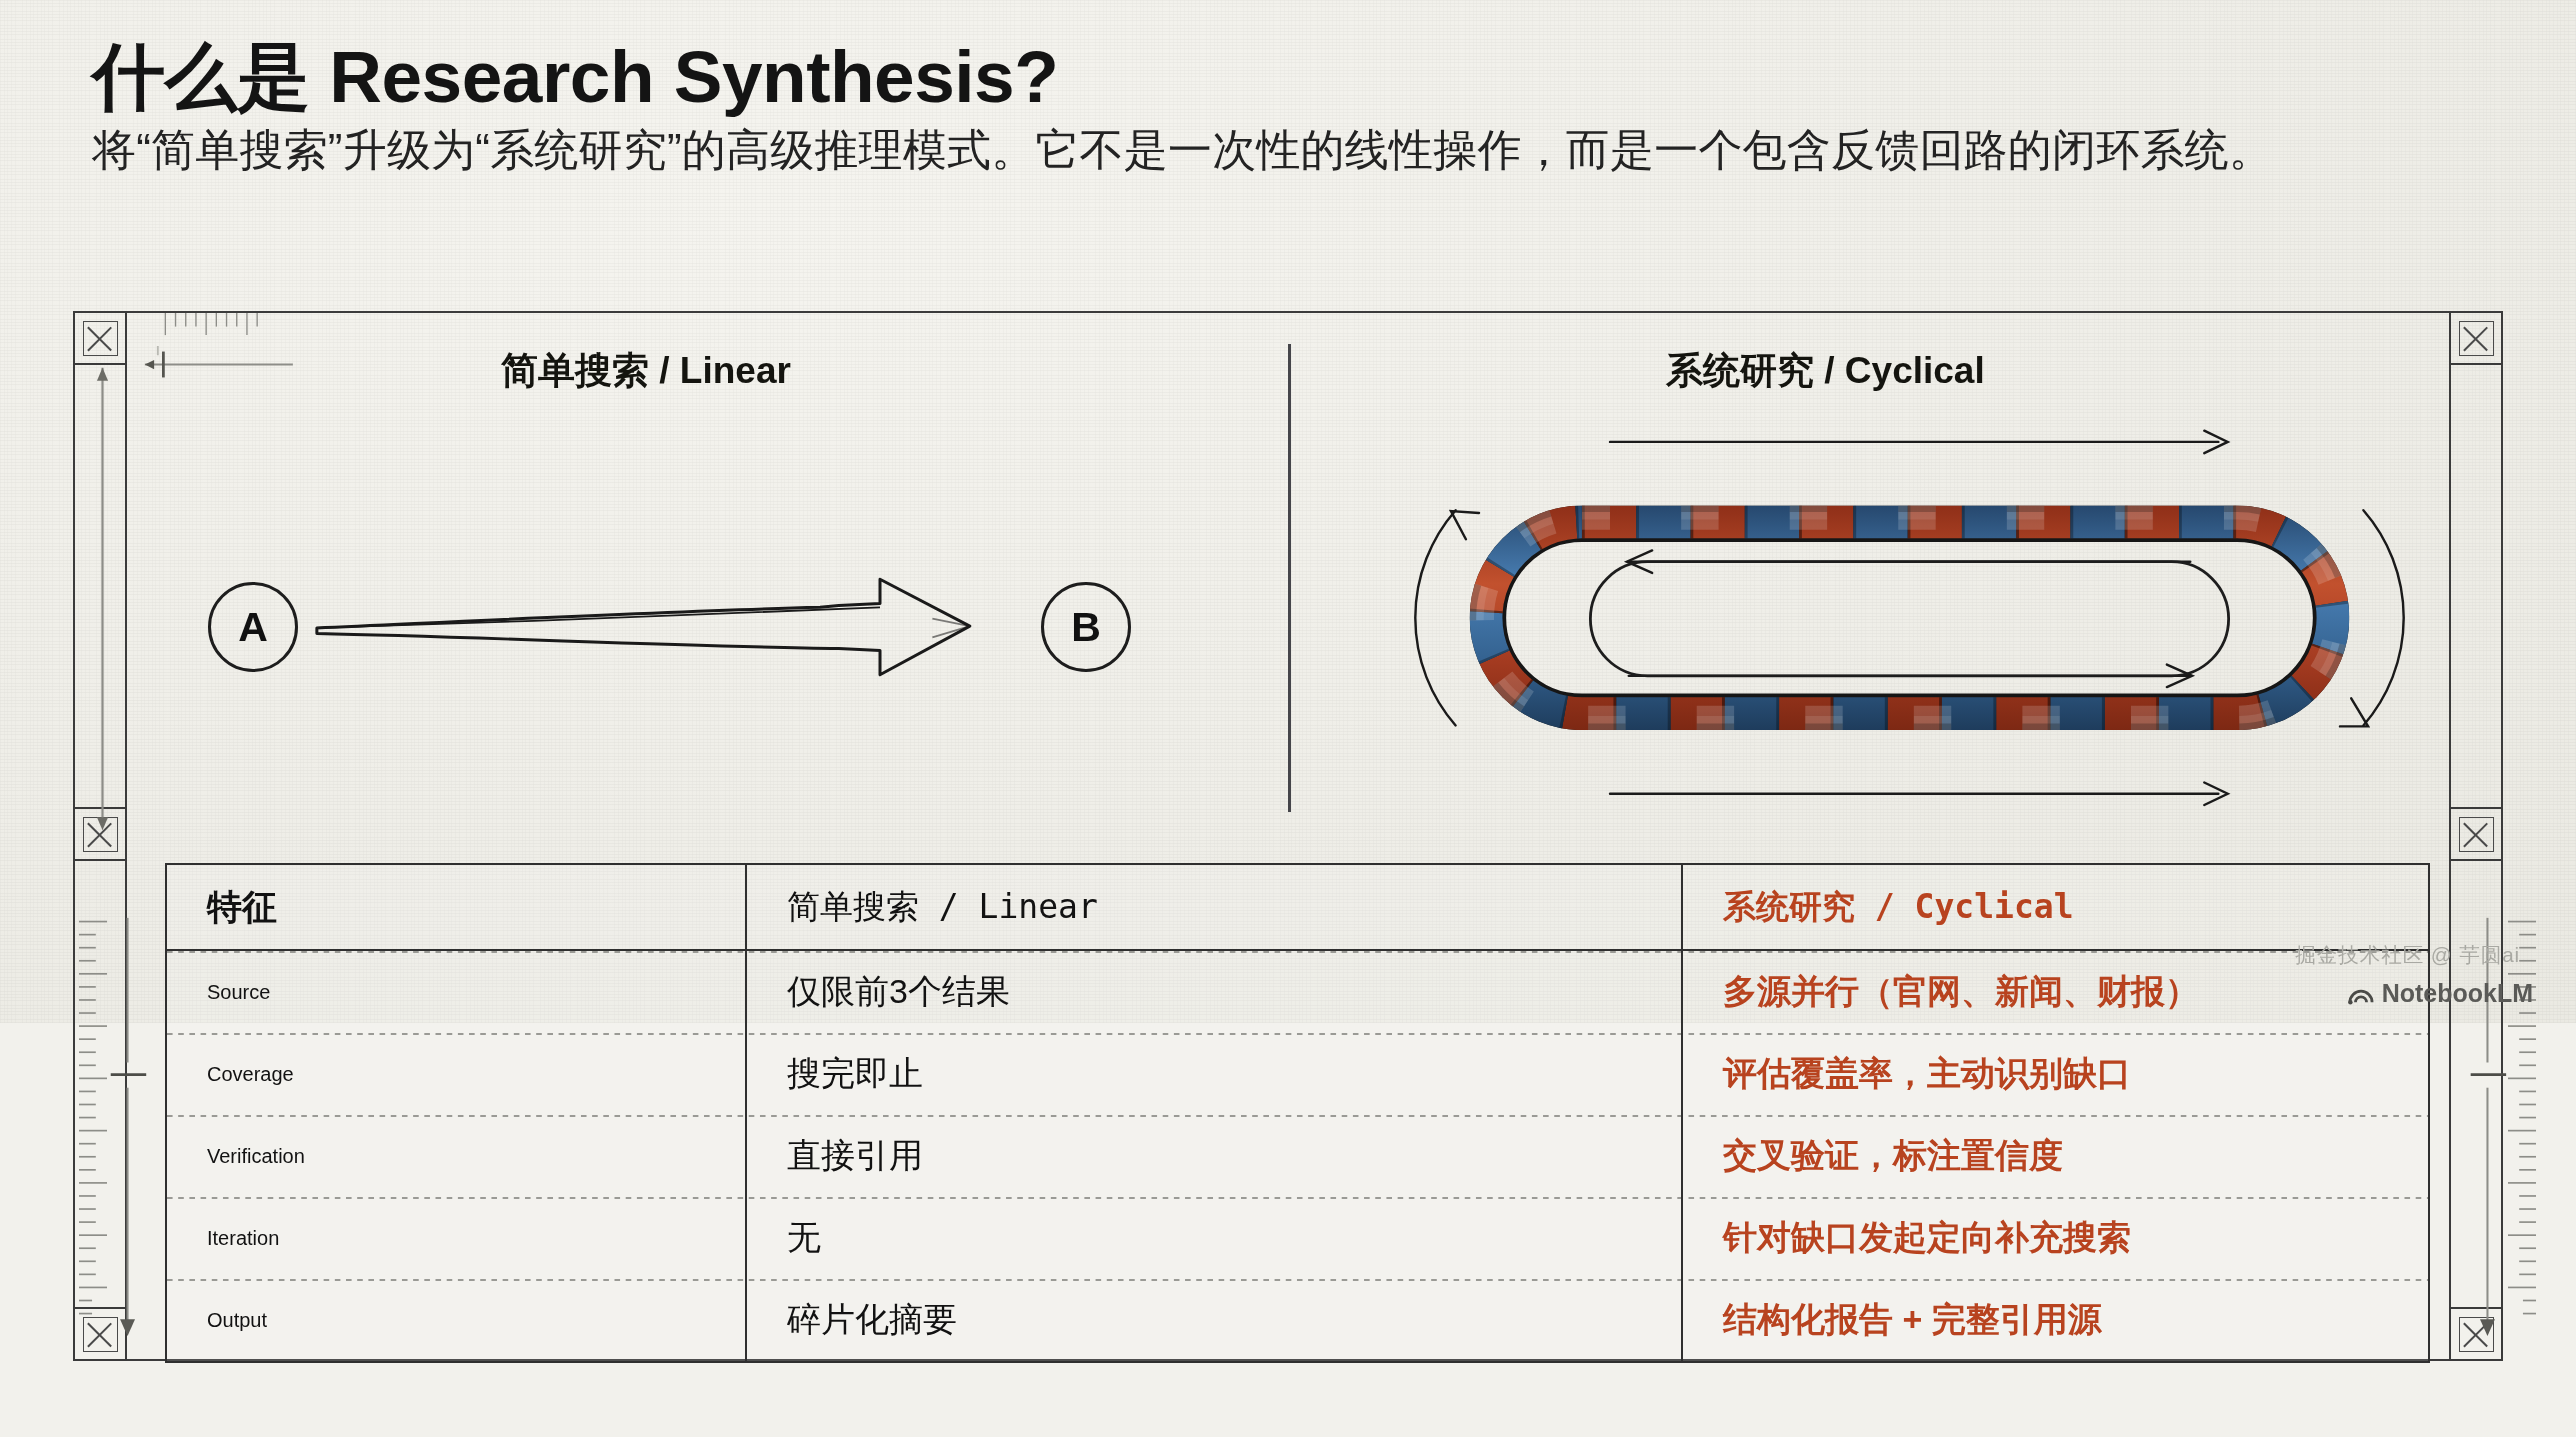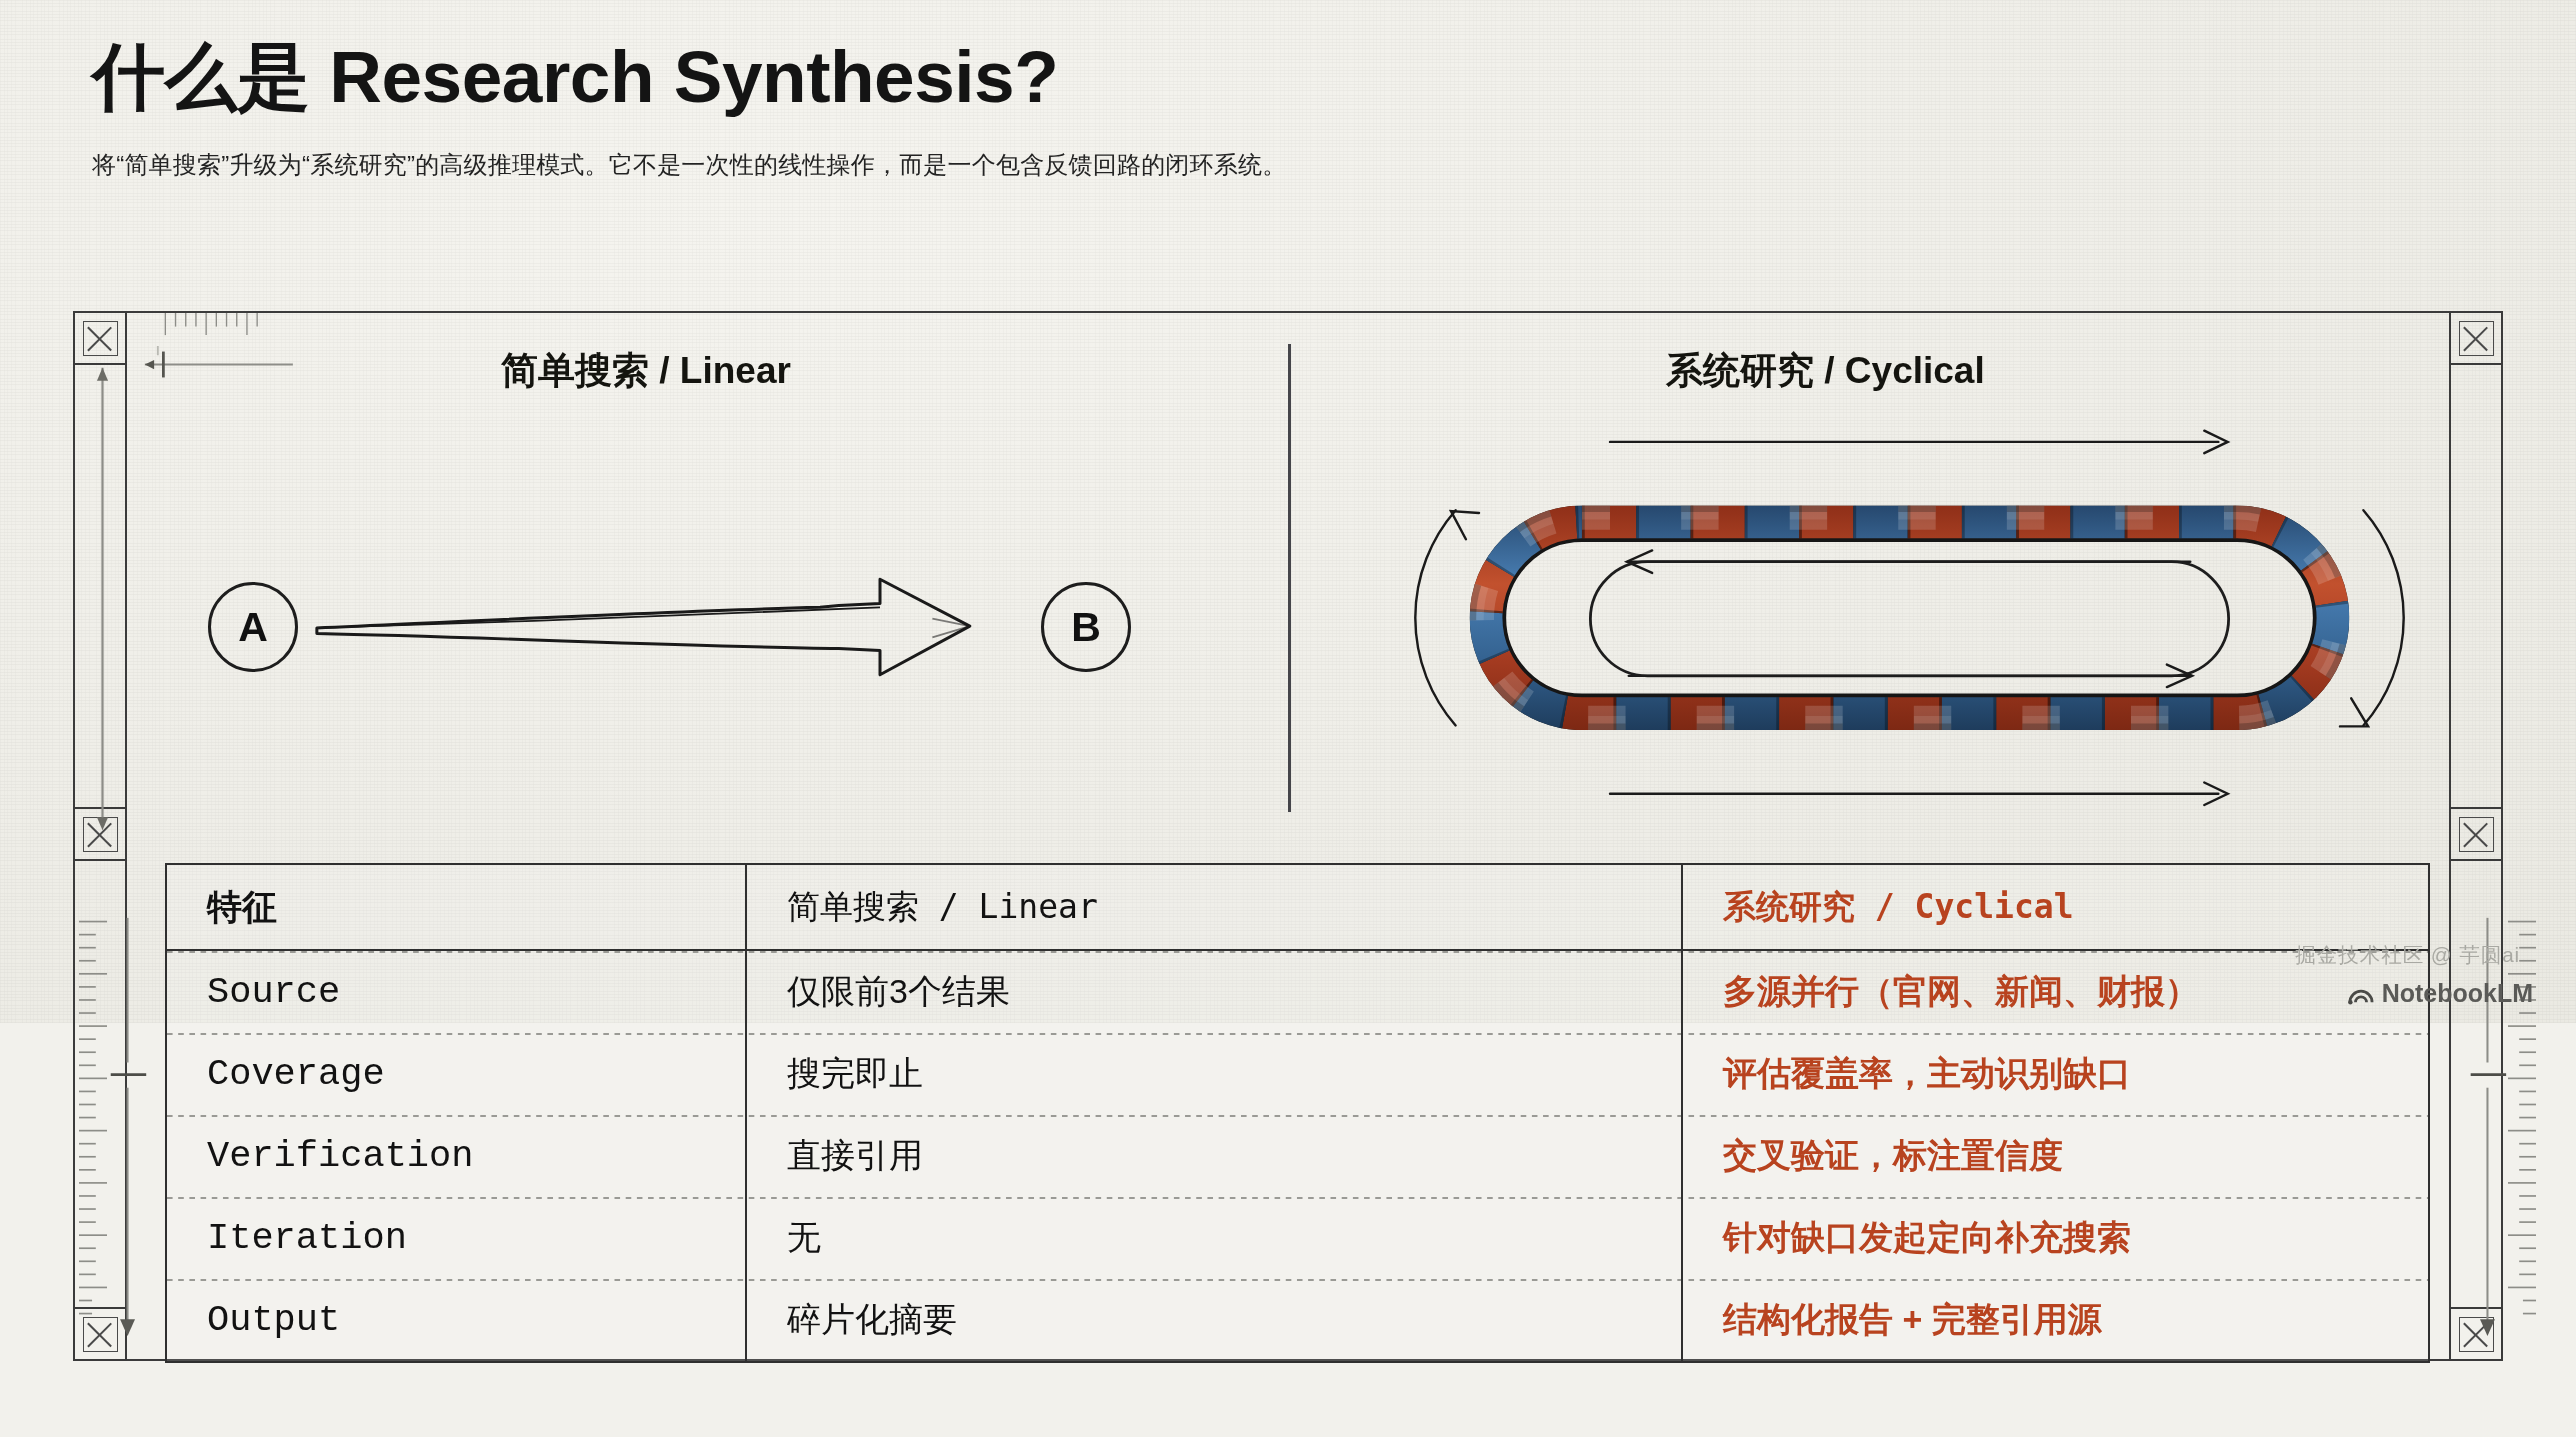--- a/index.html
+++ b/index.html
@@ -26,22 +26,22 @@
     mix-blend-mode: multiply;
   }
 
   
   .header { position: absolute; left: 92px; top: 37px; width: 2396px; }
   .title {
     font-size: 73px; font-weight: 700; color: #141414;
     letter-spacing: -0.5px; line-height: 1.1; white-space: nowrap;
   }
   .subtitle {
-    margin-top: 32px;
-    font-size: 24px; font-weight: 500; color: #232323;
+    margin-top: 4px;
+    font-size: 44px; font-weight: 500; color: #232323;
     letter-spacing: 0.2px; white-space: nowrap;
   }
 
   
   .frame {
     position: absolute; left: 73px; top: 311px;
     width: 2430px; height: 1050px;
     border: 2.8px solid #3b3b3b;
     border-left-color: #3b3b3b; border-right-color: #3b3b3b;
   }
@@ -121,21 +121,21 @@
   }
   .tc {
     padding: 0 40px;
     font-size: 34px;
     color:#121212;
     white-space:nowrap;
     overflow:hidden;
     display:flex; align-items:center; height:100%;
   }
   .c1 { width: 580px; border-right:2.8px solid #2f2f2f;
-        font-family:Liberation Mono, monospace; font-size:37px; }
+        font-family:Liberation Sans, sans-serif; font-size:20px; }
   .c2 { width: 936px; border-right:2.8px solid #2f2f2f; }
   .c3 { flex:1; color:#b8431f; font-weight:600; }
   .head .c1 { font-family:"Liberation Sans", sans-serif; font-weight:700; font-size:35px; }
   .head .c2 { font-family:"DejaVu Sans Mono", monospace; font-weight:500; font-size:33px; }
   .head .c3 { font-family:"DejaVu Sans Mono", monospace; font-weight:600; font-size:33px; color:#b8431f; }
 
   
   .wm {
     position:absolute; right:56px; bottom:54px;
     text-align:center; color:#a9a9a3; font-size:20.6px; letter-spacing:0.9px;

